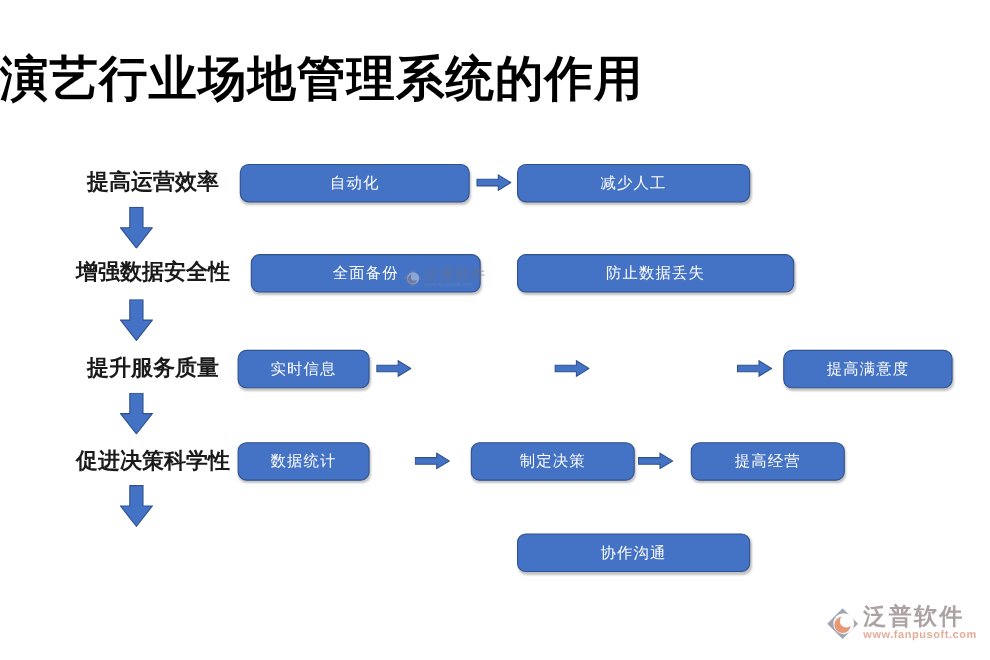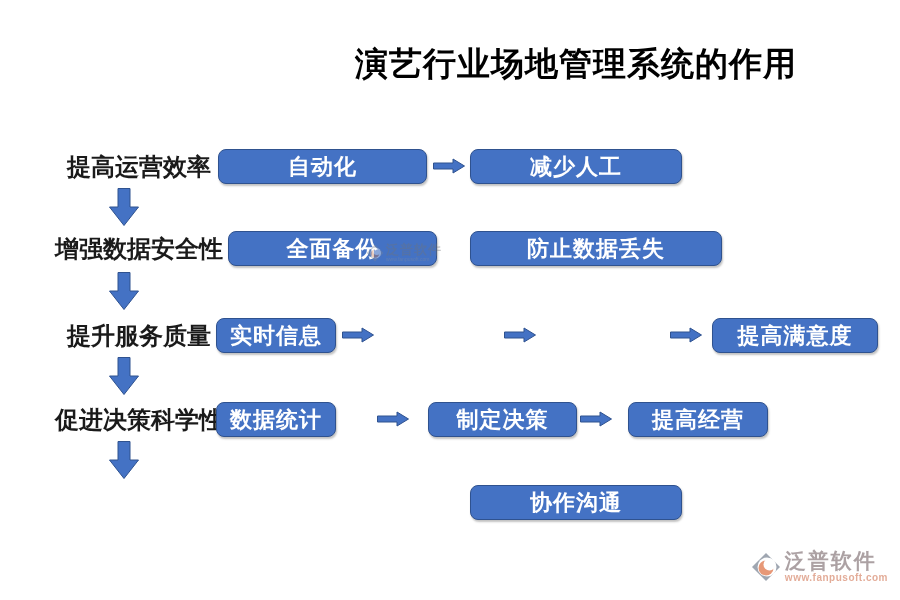--- a/index.html
+++ b/index.html
@@ -10,56 +10,56 @@
     position: relative;
     width: 900px;
     height: 600px;
     background: var(--bg, #ffffff);
     overflow: hidden;
   }
 
   .title {
     position: absolute;
     top: 42px;
-    left: 12px;
+    left: 0;
     width: 785px;
-    text-align: right;
-    font-size: 33px;
+    text-align: left;
+    font-size: 44px;
     font-weight: bold;
     color: var(--title_color, #000);
     letter-spacing: 1px;
   }
 
   .row-label {
     position: absolute;
     left: 18px;
     width: 242px;
     height: 35px;
     line-height: 35px;
     text-align: center;
-    font-size: 24px;
+    font-size: 20px;
     font-weight: 600;
     color: var(--label_color, #1a1a1a);
   }
 
   .box {
     position: absolute;
     height: 35px;
     border-radius: 8px;
     background: var(--box_fill, #4472C4);
     border: 1px solid var(--box_border, #2F528F);
     box-shadow: 1px 2px 2px rgba(120,120,120,0.45);
     display: flex;
     align-items: center;
     justify-content: center;
   }
   .box span {
     color: var(--box_text, #fff);
-    font-size: 22px;
-    font-weight: bold;
+    font-size: 14px;
+    font-weight: normal;
     letter-spacing: 1px;
     white-space: nowrap;
   }
 
   .harrow { position: absolute; width: 32px; height: 16px; }
   .varrow { position: absolute; left: 109px; width: 30px; height: 38px; }
   .harrow polygon, .varrow polygon {
     fill: var(--arrow_fill, #4472C4);
     stroke: var(--arrow_border, #2F528F);
     stroke-width: 1;
@@ -161,21 +161,21 @@
   </div>
   <svg class="harrow" style="left:342px; top:327px" viewBox="0 0 32 16">
       <polygon points="0.5,5 20,5 20,1 31.5,8 20,15 20,11 0.5,11"></polygon>
     </svg>
   <svg class="harrow" style="left:504px; top:327px" viewBox="0 0 32 16">
       <polygon points="0.5,5 20,5 20,1 31.5,8 20,15 20,11 0.5,11"></polygon>
     </svg>
   <svg class="harrow" style="left:670px; top:327px" viewBox="0 0 32 16">
       <polygon points="0.5,5 20,5 20,1 31.5,8 20,15 20,11 0.5,11"></polygon>
     </svg>
-  <div class="box" style="left:712px; top:318px; width:166px">
+  <div class="box" style="left:712px; top:318px; width:154px">
     <span>提高满意度</span>
   </div>
 
   <svg class="varrow" style="top:357px" viewBox="0 0 30 38">
       <polygon points="9,0.5 21,0.5 21,19 29.5,19 15,37.5 0.5,19 9,19"></polygon>
     </svg>
 
   <div class="row-label" style="top:402px">促进决策科学性</div>
   <div class="box" style="left:216px; top:402px; width:120px">
     <span>数据统计</span>

